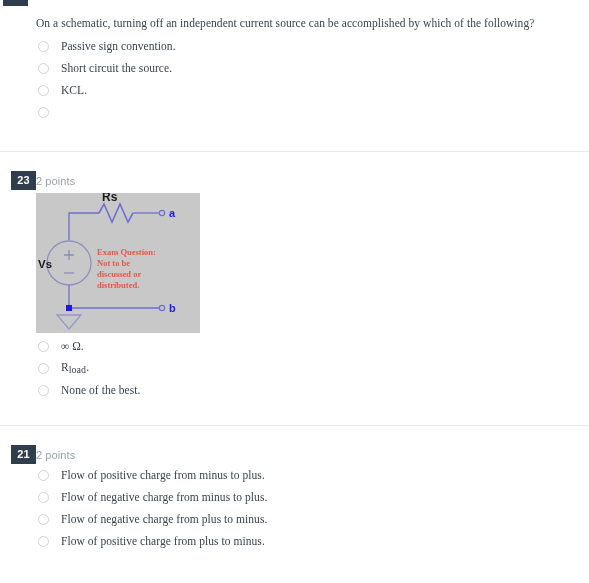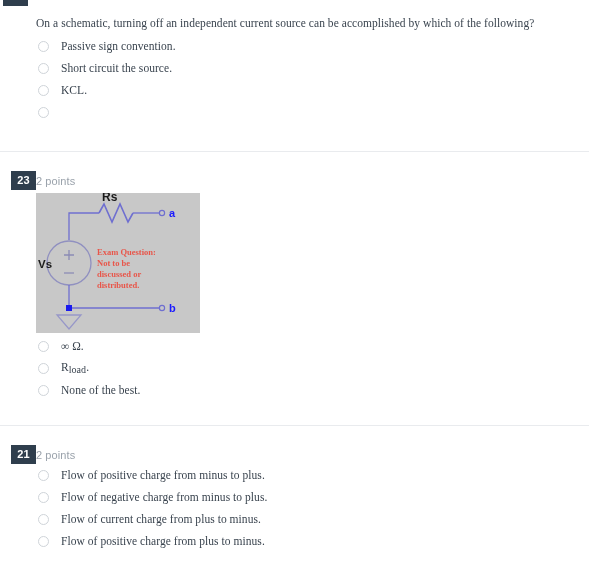--- a/index.html
+++ b/index.html
@@ -247,21 +247,21 @@
         <li class="choice">
           <span class="radio"></span>
           <span class="choice-label">Flow of positive charge from minus to plus.</span>
         </li>
         <li class="choice">
           <span class="radio"></span>
           <span class="choice-label">Flow of negative charge from minus to plus.</span>
         </li>
         <li class="choice">
           <span class="radio"></span>
-          <span class="choice-label">Flow of current charge from plus to minus.</span>
+          <span class="choice-label">Flow of negative charge from plus to minus.</span>
         </li>
         <li class="choice">
           <span class="radio"></span>
           <span class="choice-label">Flow of positive charge from plus to minus.</span>
         </li>
       </ul>
     </div>
   </div>
 
 </div>

